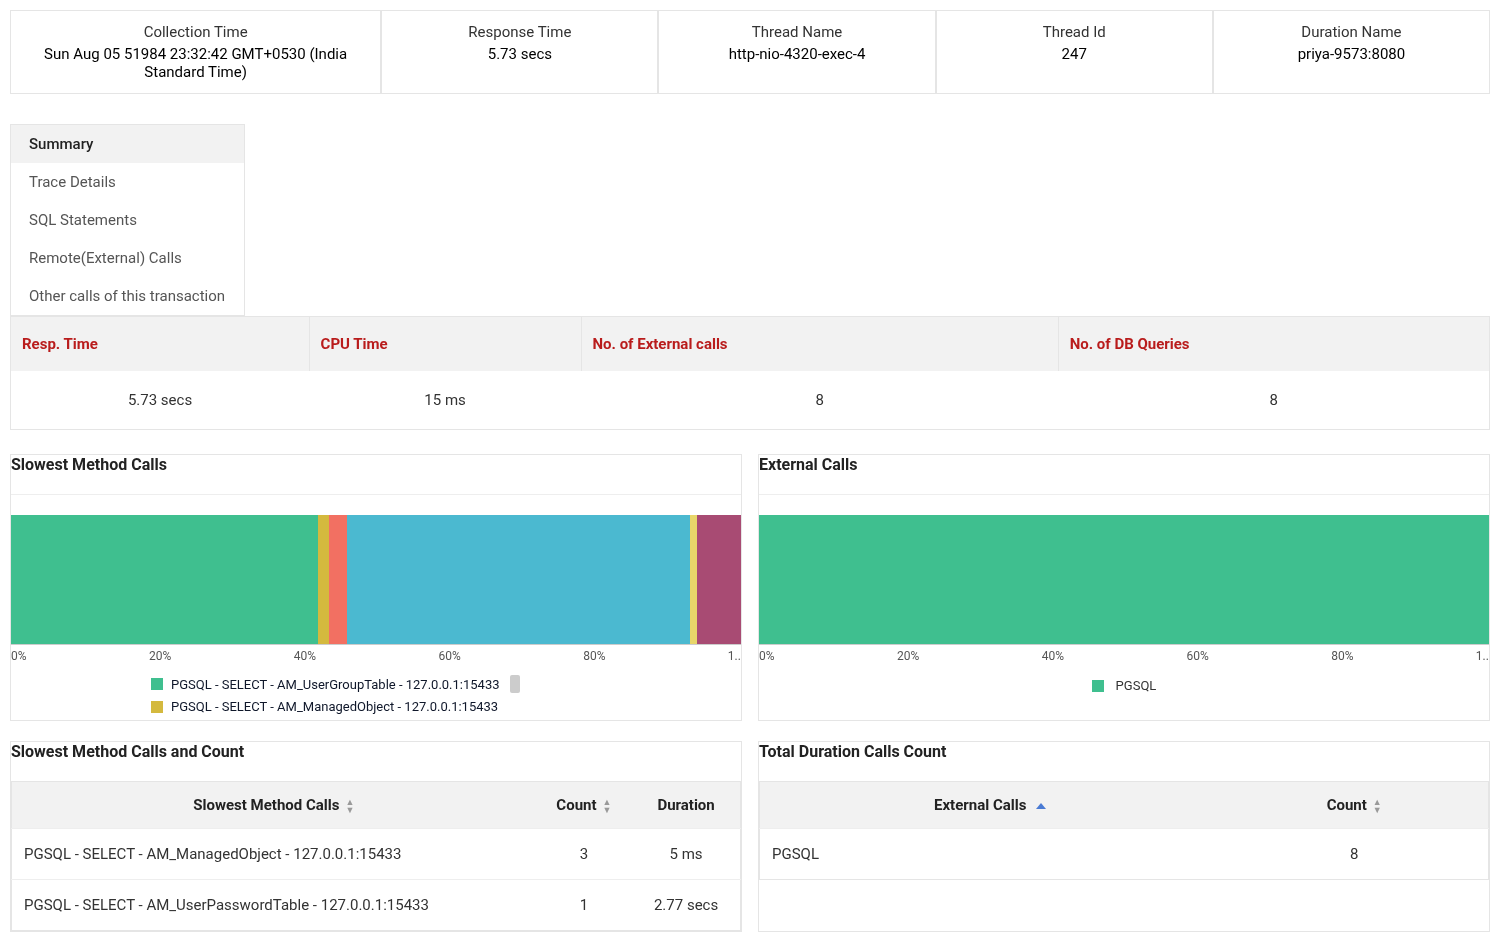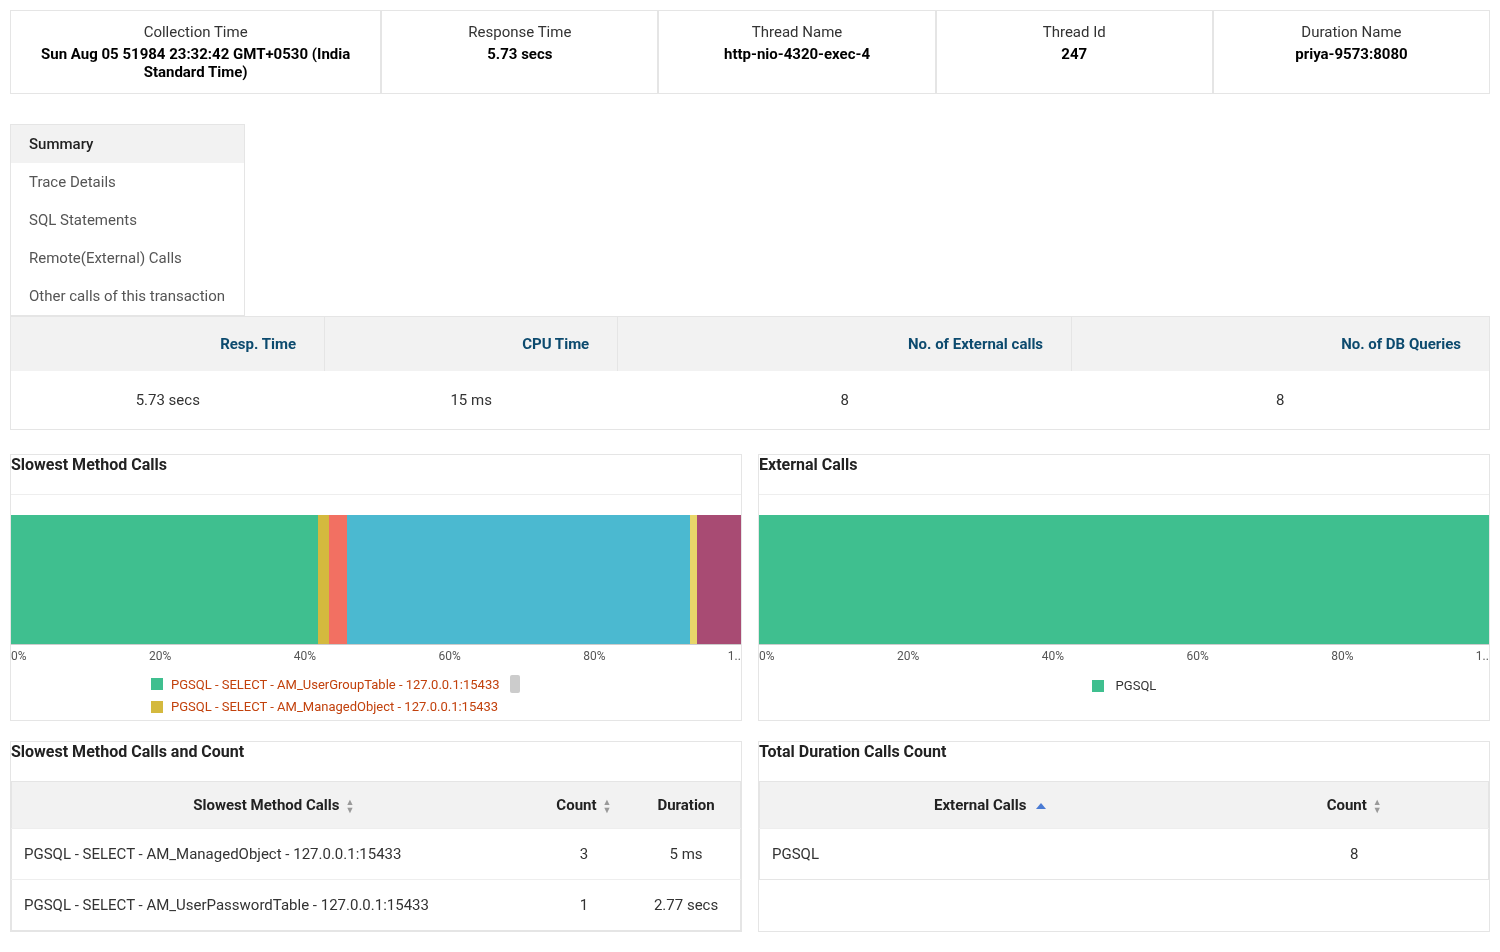--- a/index.html
+++ b/index.html
@@ -1,37 +1,37 @@
 <!DOCTYPE html>
 <html><head>
 <meta charset="utf-8">
 <style>
 * { box-sizing: border-box; margin: 0; padding: 0; }
 body { font-family: -apple-system, BlinkMacSystemFont, "Segoe UI", Roboto, sans-serif; background: #fff; color: #333; padding: 10px; width: 1500px; }
 .info-cards { display: flex; margin-bottom: 30px; }
 .info-card { border: 1px solid #e5e5e5; padding: 12px 20px; text-align: center; flex: 1; }
 .info-card:first-child { flex: 1.4; }
 .info-card .label { font-size: 15px; color: #333; margin-bottom: 4px; }
-.info-card .value { font-size: 15px; font-weight: 700; color: #000; }
+.info-card .value { font-size: 15px; font-weight: 400; color: #000; }
 .tabs { display: flex; border: 1px solid #e5e5e5; width: fit-content; margin-bottom: 0; flex-direction: column; }
 .tab { padding: 10px 18px; font-size: 15px; color: #555; cursor: pointer; border-right: 1px solid transparent; }
 .tab.active { background: #f2f2f2; font-weight: 500; color: #222; }
 .metrics-table { width: 100%; border-collapse: collapse; margin-bottom: 24px; border: 1px solid #e5e5e5; }
-.metrics-table th { background: #f2f2f2; padding: 18px 28px; font-size: 15px; font-weight: 700; color: #0c4a6e; text-align: right; border-right: 1px solid #e5e5e5; }
+.metrics-table th { background: #f2f2f2; padding: 18px 11px; font-size: 15px; font-weight: 700; color: #b91c1c; text-align: left; border-right: 1px solid #e5e5e5; }
 .metrics-table th:last-child { border-right: none; }
 .metrics-table td { padding: 20px 12px; font-size: 15px; text-align: center; color: #333; }
 .panels-row { display: flex; gap: 16px; margin-bottom: 20px; }
 .panel { border: 1px solid #e5e5e5; flex: 1; }
 .panel-title { font-size: 16px; font-weight: 700; color: #222; margin-bottom: 14px; padding-bottom: 6px; }
 .panel hr { border: none; border-top: 1px solid #eee; margin-bottom: 14px; }
 .chart-area { position: relative; height: 150px; margin-top: 20px; margin-bottom: 10px; }
 .bar-chart { display: flex; height: 130px; width: 100%; border-bottom: 1px solid #ccc; }
 .bar-seg { height: 100%; }
 .x-axis { display: flex; justify-content: space-between; font-size: 12px; color: #555; margin-top: 4px; }
-.legend { margin-top: 10px; font-size: 13px; color: #c2410c; }
+.legend { margin-top: 10px; font-size: 13px; color: #0f172a; }
 .legend-row { display: flex; align-items: center; margin-bottom: 6px; margin-left: 140px; }
 .legend-swatch { width: 12px; height: 12px; margin-right: 8px; }
 .legend-center { text-align: center; margin-top: 8px; }
 .legend-center .legend-swatch { display: inline-block; vertical-align: middle; }
 .legend-center span { vertical-align: middle; font-size: 13px; }
 .scrollbar-handle { width: 10px; height: 18px; background: #ccc; border-radius: 2px; display: inline-block; margin-left: 10px; vertical-align: middle; }
 .data-table { width: 100%; border-collapse: collapse; margin-top: 10px; border: 1px solid #e5e5e5; }
 .data-table th { background: #f2f2f2; padding: 14px 12px; font-size: 15px; font-weight: 700; text-align: center; color: #222; position: relative; }
 .data-table td { padding: 16px 12px; font-size: 15px; color: #333; border-top: 1px solid #eee; }
 .data-table td.center { text-align: center; }

